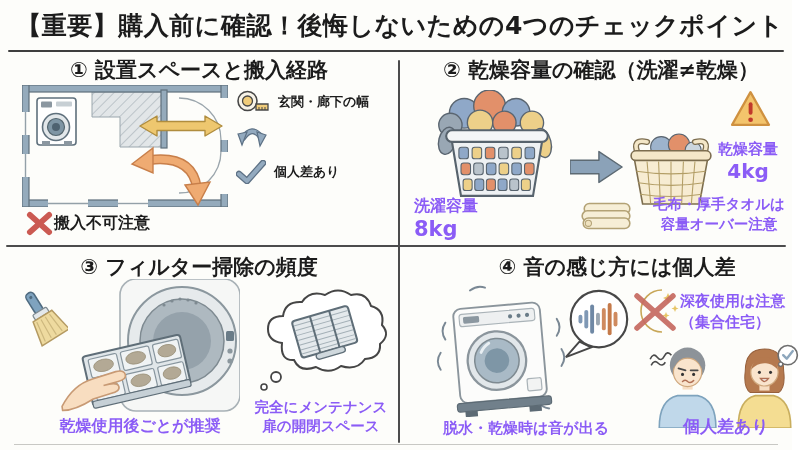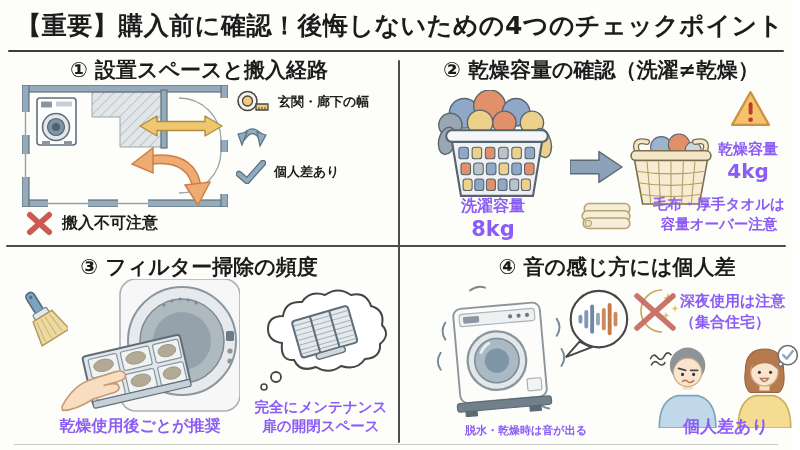--- a/index.html
+++ b/index.html
@@ -25,35 +25,35 @@
                font-size:21px; font-weight:800; }
   .abs { position:absolute; }
   .ml { white-space:pre-line; }
   .cap { font-weight:800; color:#8b5cf6; }
   
   .check-col { position:absolute; left:236px; top:38px; width:160px;
                display:flex; flex-direction:column; gap:10px; }
   .check-row { display:flex; align-items:center; gap:8px; }
   .check-row svg { flex:0 0 auto; }
   .check-label { font-size:13px; font-weight:800; line-height:1.3; }
-  .warn-row { position:absolute; left:26px; top:158px; display:flex; align-items:center; gap:9px; }
+  .warn-row { position:absolute; left:26px; top:158px; display:flex; align-items:center; gap:1px; }
   .warn-label { font-size:16px; font-weight:800; }
   
-  .wash-cap { left:21px; top:144px; width:140px; text-align:center; }
+  .wash-cap { left:12px; top:144px; width:140px; }
   .wash-cap .l1 { font-size:16px; font-weight:800; }
   .wash-cap .l2 { font-size:21px; font-weight:800; }
   .dry-cap { left:296px; top:88px; width:100px; text-align:center; }
   .dry-cap .l1 { font-size:15px; font-weight:800; }
   .dry-cap .l2 { font-size:20px; font-weight:800; }
   .blanket-note { left:238px; top:142px; width:158px; font-size:14.5px; font-weight:800; line-height:1.4;text-align:center; }
   
   .cap-filter-left { left:42px; bottom:5px; width:196px; text-align:center; font-size:16px; }
   .cap-filter-right { left:246px; bottom:5px; width:150px; text-align:center; font-size:14.5px; line-height:1.35; }
   
-  .cap-noise-left { left:6px; bottom:4px; width:204px; text-align:center; font-size:11px; }
+  .cap-noise-left { left:6px; bottom:4px; width:204px; text-align:center; font-size:15px; }
   .night-note { left:262px; top:42px; width:136px; text-align:left; font-size:15px; line-height:1.4; }
   .cap-people { left:248px; bottom:4px; width:120px; text-align:center; font-size:17px; }
 </style>
 </head>
 <body>
 
 <div class="page">
 
   <div class="main-title">【重要】購入前に確認！後悔しないための4つのチェックポイント</div>
   <div class="rule-title"></div>

